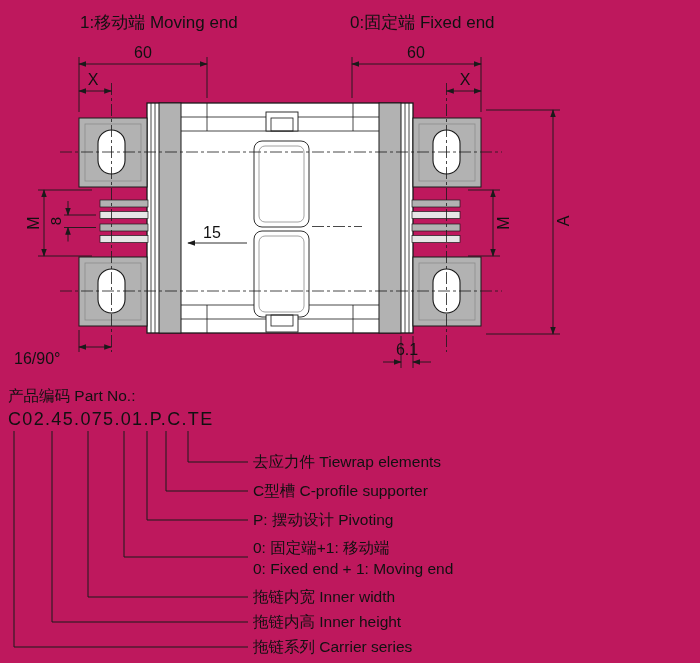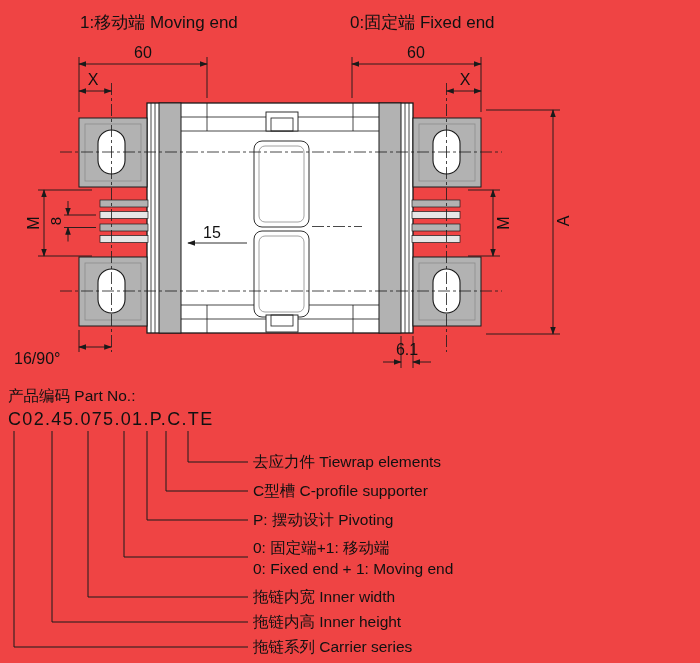--- a/index.html
+++ b/index.html
@@ -1,16 +1,16 @@
 <!DOCTYPE html>
 <html><head>
 <meta charset="utf-8">
 <style>
   html,body{margin:0;padding:0;background:#ffffff;}
-  .page{width:700px;height:663px;position:relative;background:#ef4444;overflow:hidden;
+  .page{width:700px;height:663px;position:relative;background:#be185d;overflow:hidden;
         font-family:"Liberation Sans","DejaVu Sans",sans-serif;}
   svg{display:block;}
   svg text{font-family:"Liberation Sans","DejaVu Sans",sans-serif;fill:#111111;}
   .tTop{font-size:17px;}
   .tDim{font-size:16px;}
   .tDimS{font-size:15px;}
   .tTitle{font-size:15.5px;}
   .tCode{font-size:18px;letter-spacing:.8px;}
   .tLeg{font-size:15.5px;}
   .outline{fill:#ffffff;stroke:#1a1a1a;stroke-width:1.3;}

